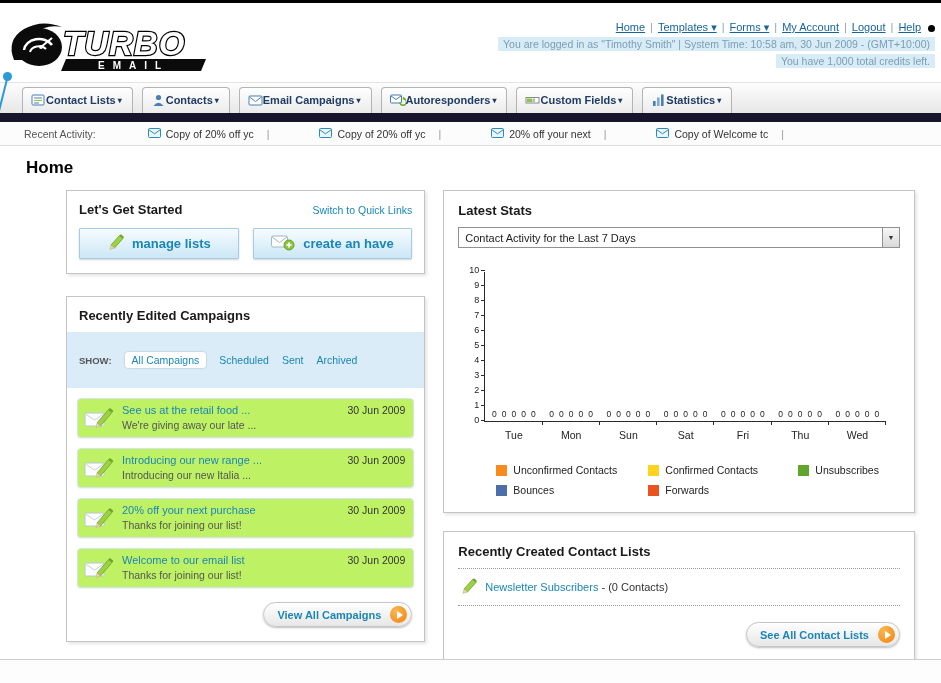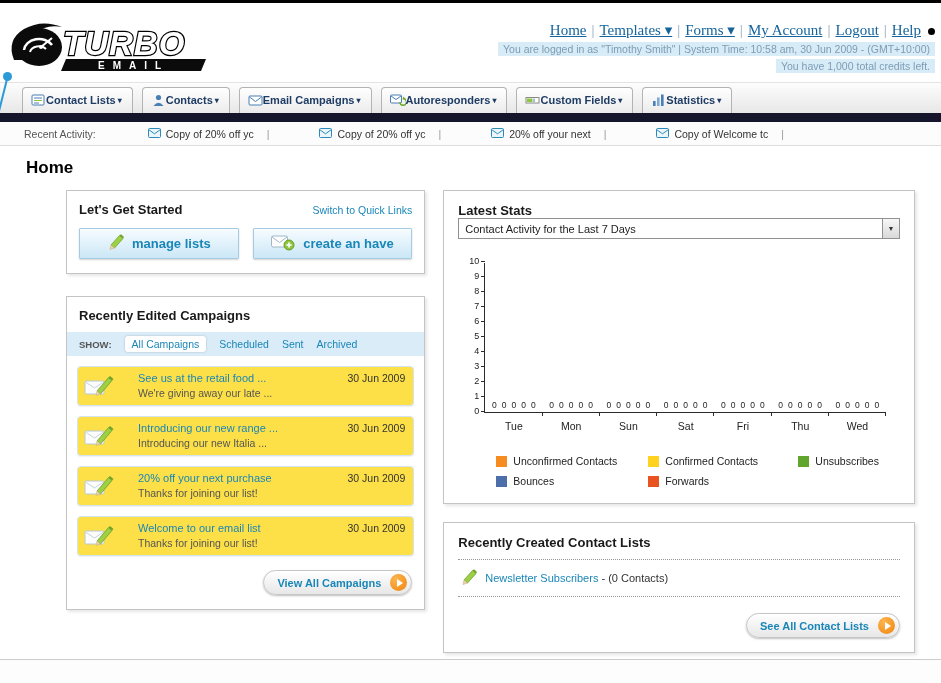--- a/index.html
+++ b/index.html
@@ -7,21 +7,21 @@
   body { font-family:"Liberation Sans", sans-serif; }
   .page { position:relative; width:941px; height:683px; background:#fff; overflow:hidden; font-size:11px; color:#333; }
   .topline { height:3px; background:#000; }
 
   
   header { position:relative; height:66px;margin-top:13px; }
   .logo { position:absolute; left:6px; top:2px; }
   .blue-dot { position:absolute; left:3px; top:56px; width:9px; height:9px; border-radius:50%; background:#2b9ad6; }
   .blue-line { position:absolute; left:6px; top:63px; width:2px; height:40px; background:#2b9ad6; transform:rotate(14deg); transform-origin:top; }
   .header-right { position:absolute; right:6px; top:5px; text-align:right; }
-  .top-links { font-size:15px; color:#8aa4b5;font-family:Liberation Serif, serif; }
+  .top-links { font-size:11px; color:#8aa4b5; }
   .top-link { color:#15649c; text-decoration:underline; cursor:pointer; }
   .sep { margin:0 5px; color:#8aa4b5; }
   .black-dot { display:inline-block; width:7px; height:7px; border-radius:50%; background:#000; margin-left:7px; vertical-align:middle; }
   .info-line { margin-top:3px; }
   .info-line span { display:inline-block; background:#d8ecf8; color:#7d9cb4; font-size:10.5px; padding:1px 5px; }
 
   
   .nav-bar { height:31px; background:linear-gradient(#fdfdfd,#e7e7e7); border-top:1px solid #e3e3e3; padding-left:22px; display:flex; align-items:flex-end; }
   .nav-tab { display:flex; align-items:center; border:1px solid #b3b3b3; border-bottom:none; border-radius:4px 4px 0 0; background:linear-gradient(#ffffff,#ebebeb); padding:5px 10px 6px 8px; margin-right:9px; font-size:11px; font-weight:bold; color:#1e3c64; cursor:pointer; white-space:nowrap; }
   .nav-tab .caret { font-size:8px; color:#1e3c64; margin-left:2px; }
@@ -46,39 +46,39 @@
 
   
   .get-started { padding:11px 12px 14px; margin-bottom:22px; }
   .panel-header { display:flex; justify-content:space-between; align-items:center; }
   .gs-buttons { display:flex; gap:14px; margin-top:11px; }
   .gs-button { flex:1; height:31px; border:1px solid #a5cce2; border-radius:1px; background:linear-gradient(#f7fcff,#cbe7f6); display:flex; align-items:center; justify-content:center; gap:8px; font-size:13px; font-weight:bold; color:#1a86b8; cursor:pointer; box-shadow:0 1px 2px rgba(0,0,0,0.18); }
 
   
   .campaigns { padding:11px 0 14px; }
   .campaigns .panel-title { padding:0 12px; }
-  .filter-bar { background:#d9ecf8; margin-top:9px; padding:4px 12px; display:flex; align-items:center; gap:13px; font-size:10.5px; }
+  .filter-bar { background:#d9ecf8; margin-top:9px; padding:20px 12px; display:flex; align-items:center; gap:13px; font-size:10.5px; }
   .show-label { font-size:9.5px; font-weight:bold; color:#555; }
   .filter { color:#1a86b8; cursor:pointer; }
   .filter.active { background:#ffffff; border-radius:3px; padding:2px 7px; box-shadow:0 0 2px rgba(0,0,0,0.25); }
   .campaign-list { padding:0 10px; }
-  .campaign-item { margin-top:10px; border:1px solid #d4e4ef; border-radius:4px; padding:5px 8px 6px 6px; display:flex; gap:24px; box-shadow:0 1px 1px rgba(0,0,0,0.06); cursor:pointer; background:#fde047; }
+  .campaign-item { margin-top:10px; border:1px solid #d4e4ef; border-radius:4px; padding:5px 8px 6px 6px; display:flex; gap:8px; box-shadow:0 1px 1px rgba(0,0,0,0.06); cursor:pointer; background:#bef264; }
   .ci-icon { flex:0 0 auto; margin-top:2px; }
   .ci-text { flex:1; display:flex; flex-direction:column; }
   .ci-title { color:#1a86b8; font-size:11px; text-decoration:none; cursor:pointer; }
   .ci-sub { color:#555; font-size:10.5px; margin-top:3px; }
   .ci-date { font-size:10.5px; color:#333; white-space:nowrap; }
   .view-all-row { display:flex; justify-content:flex-end; padding:14px 12px 0; }
   .pill-button { display:inline-flex; align-items:center; gap:9px; border:1px solid #c6c6c6; border-radius:13px; background:linear-gradient(#ffffff,#e7e7e7); padding:3px 4px 3px 13px; font-size:11px; font-weight:bold; color:#1a86b8; cursor:pointer; box-shadow:0 1px 2px rgba(0,0,0,0.25); }
   .arrow-circle { width:17px; height:17px; border-radius:50%; background:radial-gradient(circle at 35% 30%, #fcb64f, #f0830d); display:flex; align-items:center; justify-content:center; }
   .arrow-circle::after { content:''; display:block; border-left:6px solid #fff; border-top:4px solid transparent; border-bottom:4px solid transparent; margin-left:2px; }
 
   
   .stats { padding:12px 14px 16px; margin-bottom:18px; }
-  .stats-select { border:1px solid #919191; height:21px; display:flex; align-items:center; justify-content:space-between; padding-left:6px; font-size:11px; color:#222; background:#fff; cursor:pointer; }
+  .stats-select { margin-top:9px; border:1px solid #919191; height:21px; display:flex; align-items:center; justify-content:space-between; padding-left:6px; font-size:11px; color:#222; background:#fff; cursor:pointer; }
   .select-arrow { width:17px; align-self:stretch; border-left:1px solid #919191; background:linear-gradient(#f7f7f7,#d9d9d9); display:flex; align-items:center; justify-content:center; font-size:7px; color:#333; }
   .chart { margin-top:24px; }
   .plot { position:relative; margin-left:26px; margin-right:14px; height:150px; border-left:1px solid #2b2b2b; border-bottom:1px solid #2b2b2b; }
   .ylabel { position:absolute; right:calc(100% + 6px); font-size:9px; color:#222; line-height:9px; }
   .ytick { position:absolute; left:-4px; width:4px; height:1px; background:#2b2b2b; }
   .groups { display:flex; height:100%; width:100%; }
   .cgroup { flex:1; position:relative; display:flex; align-items:flex-end; justify-content:center; }
   .cgroup::after { content:''; position:absolute; right:0; top:100%; width:1px; height:4px; background:#2b2b2b; }
   .zeros { display:flex; gap:5px; font-size:8.5px; color:#222; margin-bottom:2px; }
   .cat-label { position:absolute; top:calc(100% + 8px); left:50%; transform:translateX(-50%); font-size:10.5px; color:#222; }

